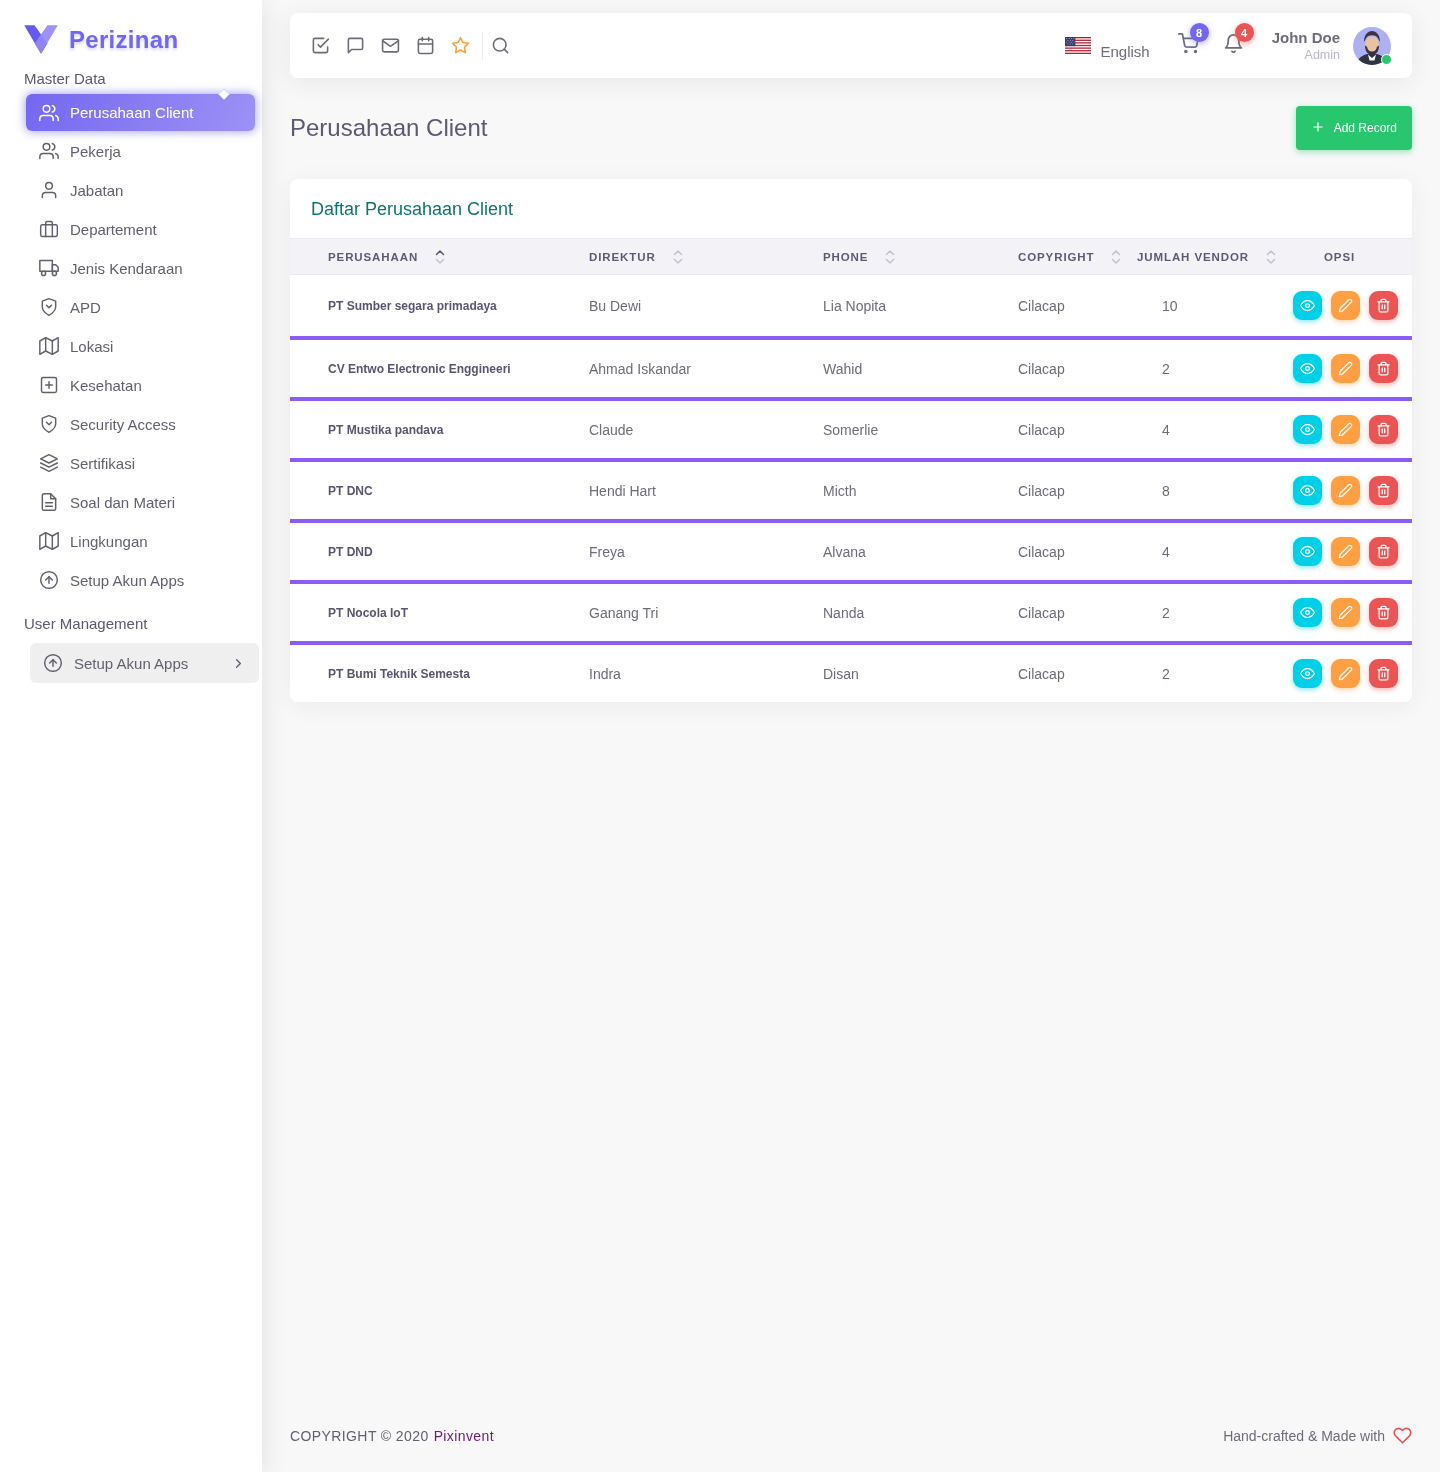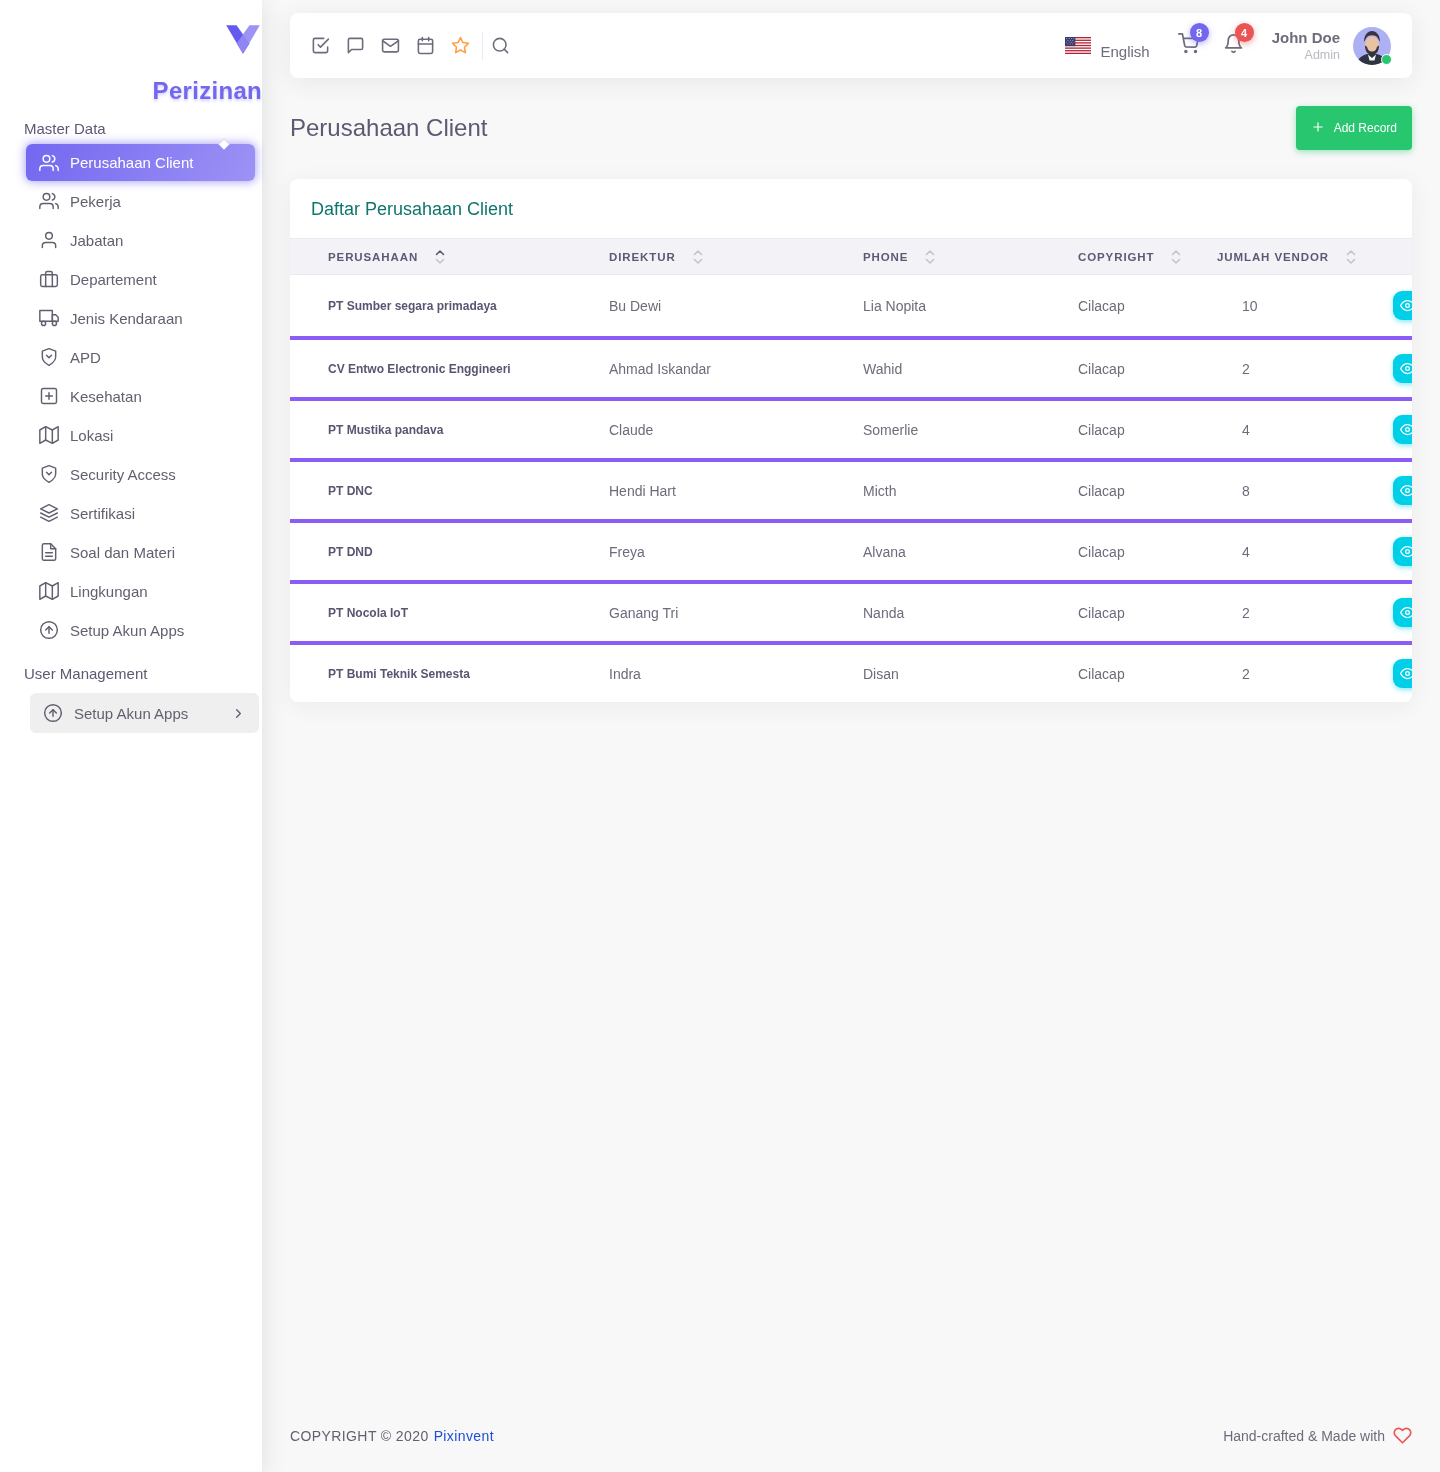--- a/index.html
+++ b/index.html
@@ -7,21 +7,21 @@
   body {
     width:1440px; min-height:1472px;
     background:#f8f8f8;
     font-family:"Liberation Sans", sans-serif;
     color:#6e6b7b;
   }
   .app { display:flex; width:1440px; min-height:1472px; align-items:stretch; }
 
   
   .sidebar { flex:0 0 262px; background:#fff; box-shadow:0 4px 24px rgba(34,41,47,.12); position:relative; z-index:5; }
-  .brand { display:flex; align-items:flex-end; gap:22px; padding:24px 0 0 22px;flex-direction:column; }
+  .brand { display:flex; align-items:center; gap:9px; padding:24px 0 0 22px; }
   .brand-logo svg { width:38px; height:31px; display:block; }
   .brand-name { font-size:24px; font-weight:700; color:#7367f0; letter-spacing:.3px; text-shadow:0 2px 3px rgba(115,103,240,.3); }
   .menu-section { margin-top:2px; }
   .section-label { font-size:15px; color:#5e5873; margin:15px 24px 7px; }
   .section-items { display:flex; flex-direction:column; }
   .menu-item { height:38px; display:flex; align-items:center; gap:11px; margin:0 7px 1px 26px; padding:0 13px;
                border-radius:6px; font-size:15px; color:#625f6e; cursor:pointer; position:relative; }
   .menu-item .mi-icon { display:flex; }
   .menu-item .mi-icon svg { width:20px; height:20px; stroke-width:1.75; }
   .menu-item.active { background:linear-gradient(118deg,#7367f0,#9d92f5); color:#fff;
@@ -66,21 +66,21 @@
   .page-title { font-size:24px; font-weight:500; color:#5e5873; margin:0; }
   .add-btn { display:flex; align-items:center; gap:9px; background:#28c76f; border:none; color:#fff;
              font-size:12px; height:44px; padding:0 15px; border-radius:4px; cursor:pointer;
              font-family:inherit; box-shadow:0 2px 6px rgba(40,199,111,.45); }
   .add-btn svg { width:14px; height:14px; stroke-width:2.5; }
 
   
   .card { margin-top:29px; background:#fff; border-radius:8px; overflow:hidden;
           box-shadow:0 4px 24px rgba(34,41,47,.06); }
   .card-title { font-size:18px; font-weight:500; color:#0f766e; padding:20px 21px 18px; margin:0; }
-  .t-head, .t-row { display:grid; grid-template-columns:299px 234px 195px 119px 155px 1fr; align-items:center;gap:20px; }
+  .t-head, .t-row { display:grid; grid-template-columns:299px 234px 195px 119px 155px 1fr; align-items:center; }
   .t-head { background:#f3f2f7; border-top:1px solid #ebe9f1; border-bottom:1px solid #ebe9f1; height:37px; }
   .th { display:flex; align-items:center; gap:17px; font-size:11.5px; font-weight:700;
         letter-spacing:.9px; color:#5e5873; cursor:pointer; }
   .th:first-child { padding-left:38px; }
   .th:last-child { padding-left:32px; cursor:default; }
   .sort { display:flex; }
   .sort svg { width:10px; height:16px; }
   .sort polyline { stroke:#c6c3d1; fill:none; stroke-width:1.6; stroke-linecap:round; stroke-linejoin:round; }
   .th.sorted-asc .sort .up { stroke:#5e5873; }
   .t-row { height:61px; background:#fff; }
@@ -93,21 +93,21 @@
                 justify-content:center; color:#fff; cursor:pointer; padding:0; }
   .action-btn svg { width:15px; height:15px; }
   .action-btn.view   { background:#00cfe8; box-shadow:0 2px 5px rgba(0,207,232,.45); }
   .action-btn.edit   { background:#ff9f43; box-shadow:0 2px 5px rgba(255,159,67,.45); }
   .action-btn.delete { background:#ea5455; box-shadow:0 2px 5px rgba(234,84,85,.45); }
 
   
   .footer { margin-top:auto; display:flex; align-items:center; justify-content:space-between;
             padding:20px 0 27px; font-size:14px; color:#625f6e; }
   .footer-left { letter-spacing:.4px; }
-  .footer .pix { color:#1d4ed8; font-weight:500; margin-left:5px; text-decoration:none; cursor:pointer; }
+  .footer .pix { color:#701a75; font-weight:500; margin-left:5px; text-decoration:none; cursor:pointer; }
   .footer-right { display:flex; align-items:center; gap:8px; color:#6e6b7b; }
   .heart { display:flex; color:#ea5455; }
   .heart svg { width:19px; height:19px; stroke-width:2; }
 
   svg.i { fill:none; stroke:currentColor; stroke-width:2; stroke-linecap:round; stroke-linejoin:round; }
 </style>
 </head>
 <body>
 
 <div class="app">
@@ -189,37 +189,37 @@
                   <path d="M12 22s8-4 8-10V5l-8-3-8 3v7c0 6 8 10 8 10z"></path>
                   <polyline points="9 10 12 13 15 10"></polyline>
                 </svg>
               </span>
     <span class="mi-label">APD</span>
   </div>
 
   <div class="menu-item">
     <span class="mi-icon">
                 <svg class="i" viewBox="0 0 24 24">
+                  <polygon points="1 6 1 22 8 18 16 22 23 18 23 2 16 6 8 2 1 6"></polygon>
+                  <line x1="8" y1="2" x2="8" y2="18"></line>
+                  <line x1="16" y1="6" x2="16" y2="22"></line>
+                </svg>
+              </span>
+    <span class="mi-label">Lokasi</span>
+  </div>
+
+  <div class="menu-item">
+    <span class="mi-icon">
+                <svg class="i" viewBox="0 0 24 24">
                   <rect x="3" y="3" width="18" height="18" rx="2"></rect>
                   <line x1="12" y1="8" x2="12" y2="16"></line>
                   <line x1="8" y1="12" x2="16" y2="12"></line>
                 </svg>
               </span>
     <span class="mi-label">Kesehatan</span>
-  </div>
-
-  <div class="menu-item">
-    <span class="mi-icon">
-                <svg class="i" viewBox="0 0 24 24">
-                  <polygon points="1 6 1 22 8 18 16 22 23 18 23 2 16 6 8 2 1 6"></polygon>
-                  <line x1="8" y1="2" x2="8" y2="18"></line>
-                  <line x1="16" y1="6" x2="16" y2="22"></line>
-                </svg>
-              </span>
-    <span class="mi-label">Lokasi</span>
   </div>
 
   <div class="menu-item">
     <span class="mi-icon">
                 <svg class="i" viewBox="0 0 24 24">
                   <path d="M12 22s8-4 8-10V5l-8-3-8 3v7c0 6 8 10 8 10z"></path>
                   <polyline points="9 10 12 13 15 10"></polyline>
                 </svg>
               </span>
     <span class="mi-label">Security Access</span>

